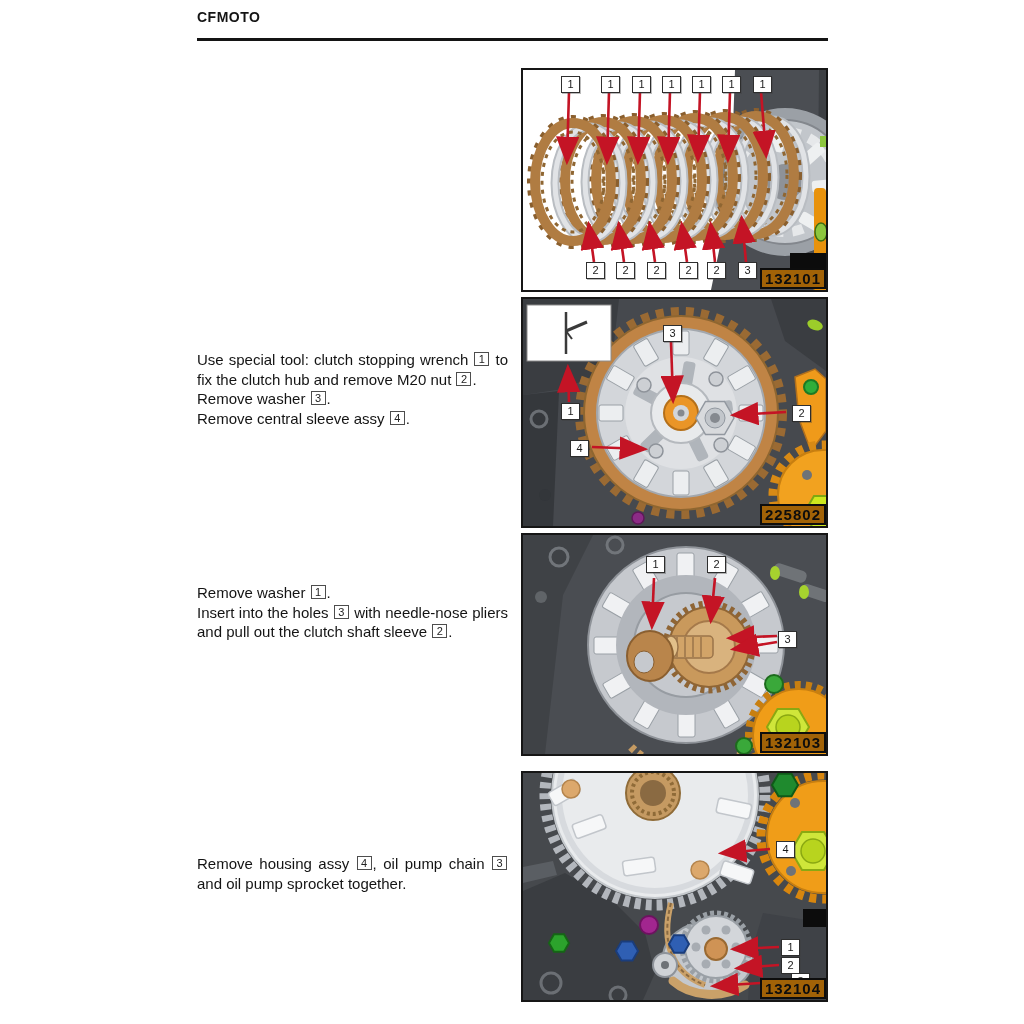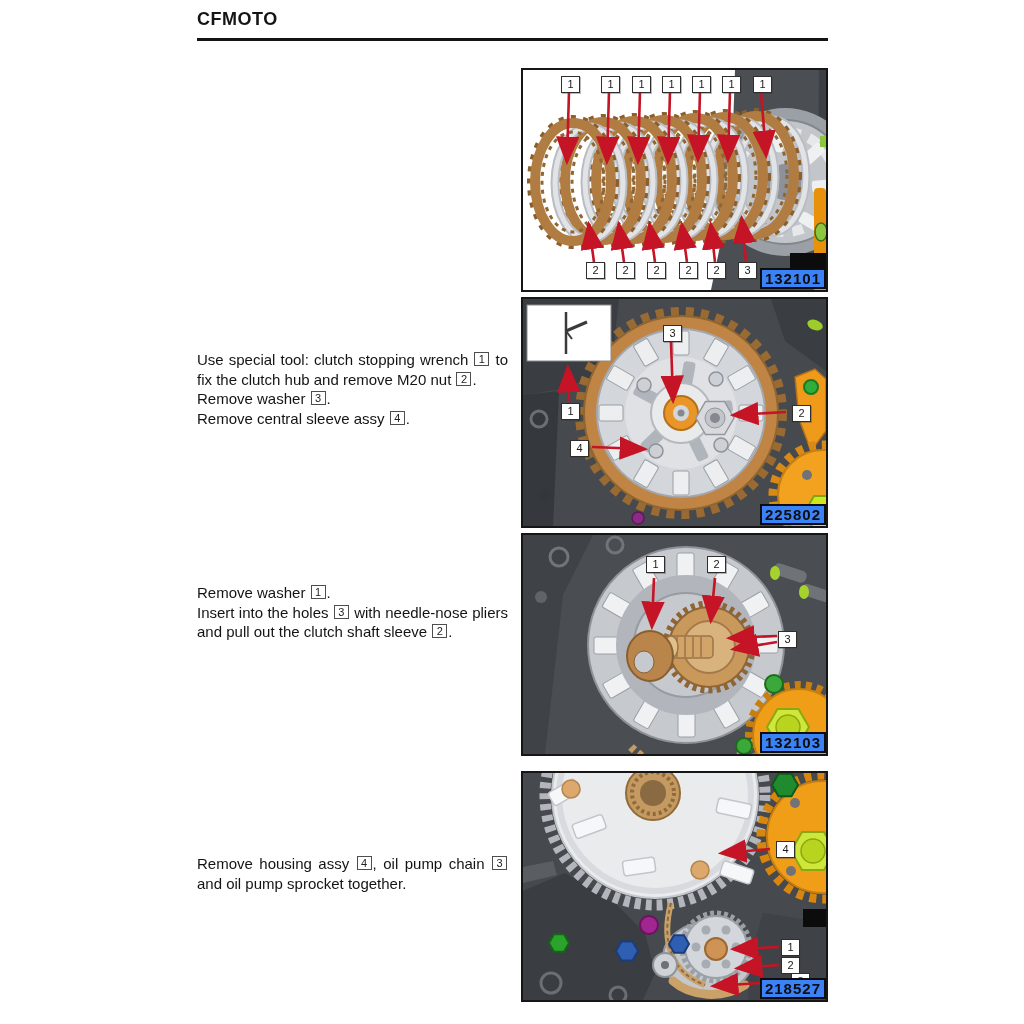--- a/index.html
+++ b/index.html
@@ -1,37 +1,37 @@
 <!DOCTYPE html>
 <html><head>
 <meta charset="utf-8">
 <style>
   html,body{margin:0;padding:0;}
   body{
     width:1024px;height:1024px;position:relative;background:#ffffff;
     font-family:"Liberation Sans",sans-serif;color:#111;overflow:hidden;
   }
-  .brand{position:absolute;left:197px;top:9px;font-size:18px;font-weight:bold;letter-spacing:.5px;color:#141414;}
+  .brand{position:absolute;left:197px;top:9px;font-size:14px;font-weight:bold;letter-spacing:.5px;color:#141414;}
   .rule{position:absolute;left:197px;top:38px;width:631px;height:3px;background:#141414;}
   .textblock{position:absolute;left:197px;width:311px;font-size:15px;line-height:19.5px;color:#141414;}
   .sentence{text-align:justify;}
   .callout-inline{
     display:inline-block;border:1px solid #4d4d4d;background:#fff;
     font-size:11px;line-height:12px;min-width:9px;padding:0 2px;margin:0 1px;
     text-align:center;vertical-align:2px;color:#222;
   }
   .figure{position:absolute;left:521px;width:307px;border:2px solid #161616;box-sizing:border-box;background:#fff;}
   .figure svg{position:absolute;left:0;top:0;width:100%;height:100%;display:block;}
   .fig-callout{
     position:absolute;width:17px;height:15px;background:#fff;border:1px solid #2e2e2e;
     font-size:11px;line-height:14px;text-align:center;color:#1a1a1a;
     box-shadow:1px 1px 0 rgba(60,60,60,.35);z-index:3;
   }
   .fig-num{
-    position:absolute;right:0;bottom:1px;background:#3b82f6;border:2px solid #0d0d0d;
+    position:absolute;right:0;bottom:1px;background:#a16207;border:2px solid #0d0d0d;
     font-size:15px;font-weight:bold;line-height:17px;padding:0 3px;letter-spacing:1px;z-index:3;color:#0d0d0d;
   }
 </style>
 </head>
 <body>
 
 <div class="brand">CFMOTO</div>
 <div class="rule"></div>
 
 <div class="textblock" style="top:98px">
@@ -390,14 +390,14 @@
       <line x1="247" y1="76" x2="200" y2="80" marker-end="url(#ah4)"></line>
       <line x1="256" y1="174" x2="212" y2="176" marker-end="url(#ah4)"></line>
       <line x1="256" y1="192" x2="216" y2="195" marker-end="url(#ah4)"></line>
       <line x1="266" y1="208" x2="192" y2="213" marker-end="url(#ah4)"></line>
     </g>
   </svg>
   <div class="fig-callout" style="left:253px;top:68px">4</div>
   <div class="fig-callout" style="left:258px;top:166px">1</div>
   <div class="fig-callout" style="left:258px;top:184px">2</div>
   <div class="fig-callout" style="left:268px;top:200px">3</div>
-  <div class="fig-num">218527</div>
+  <div class="fig-num">132104</div>
 </div>
 
 </body></html>

